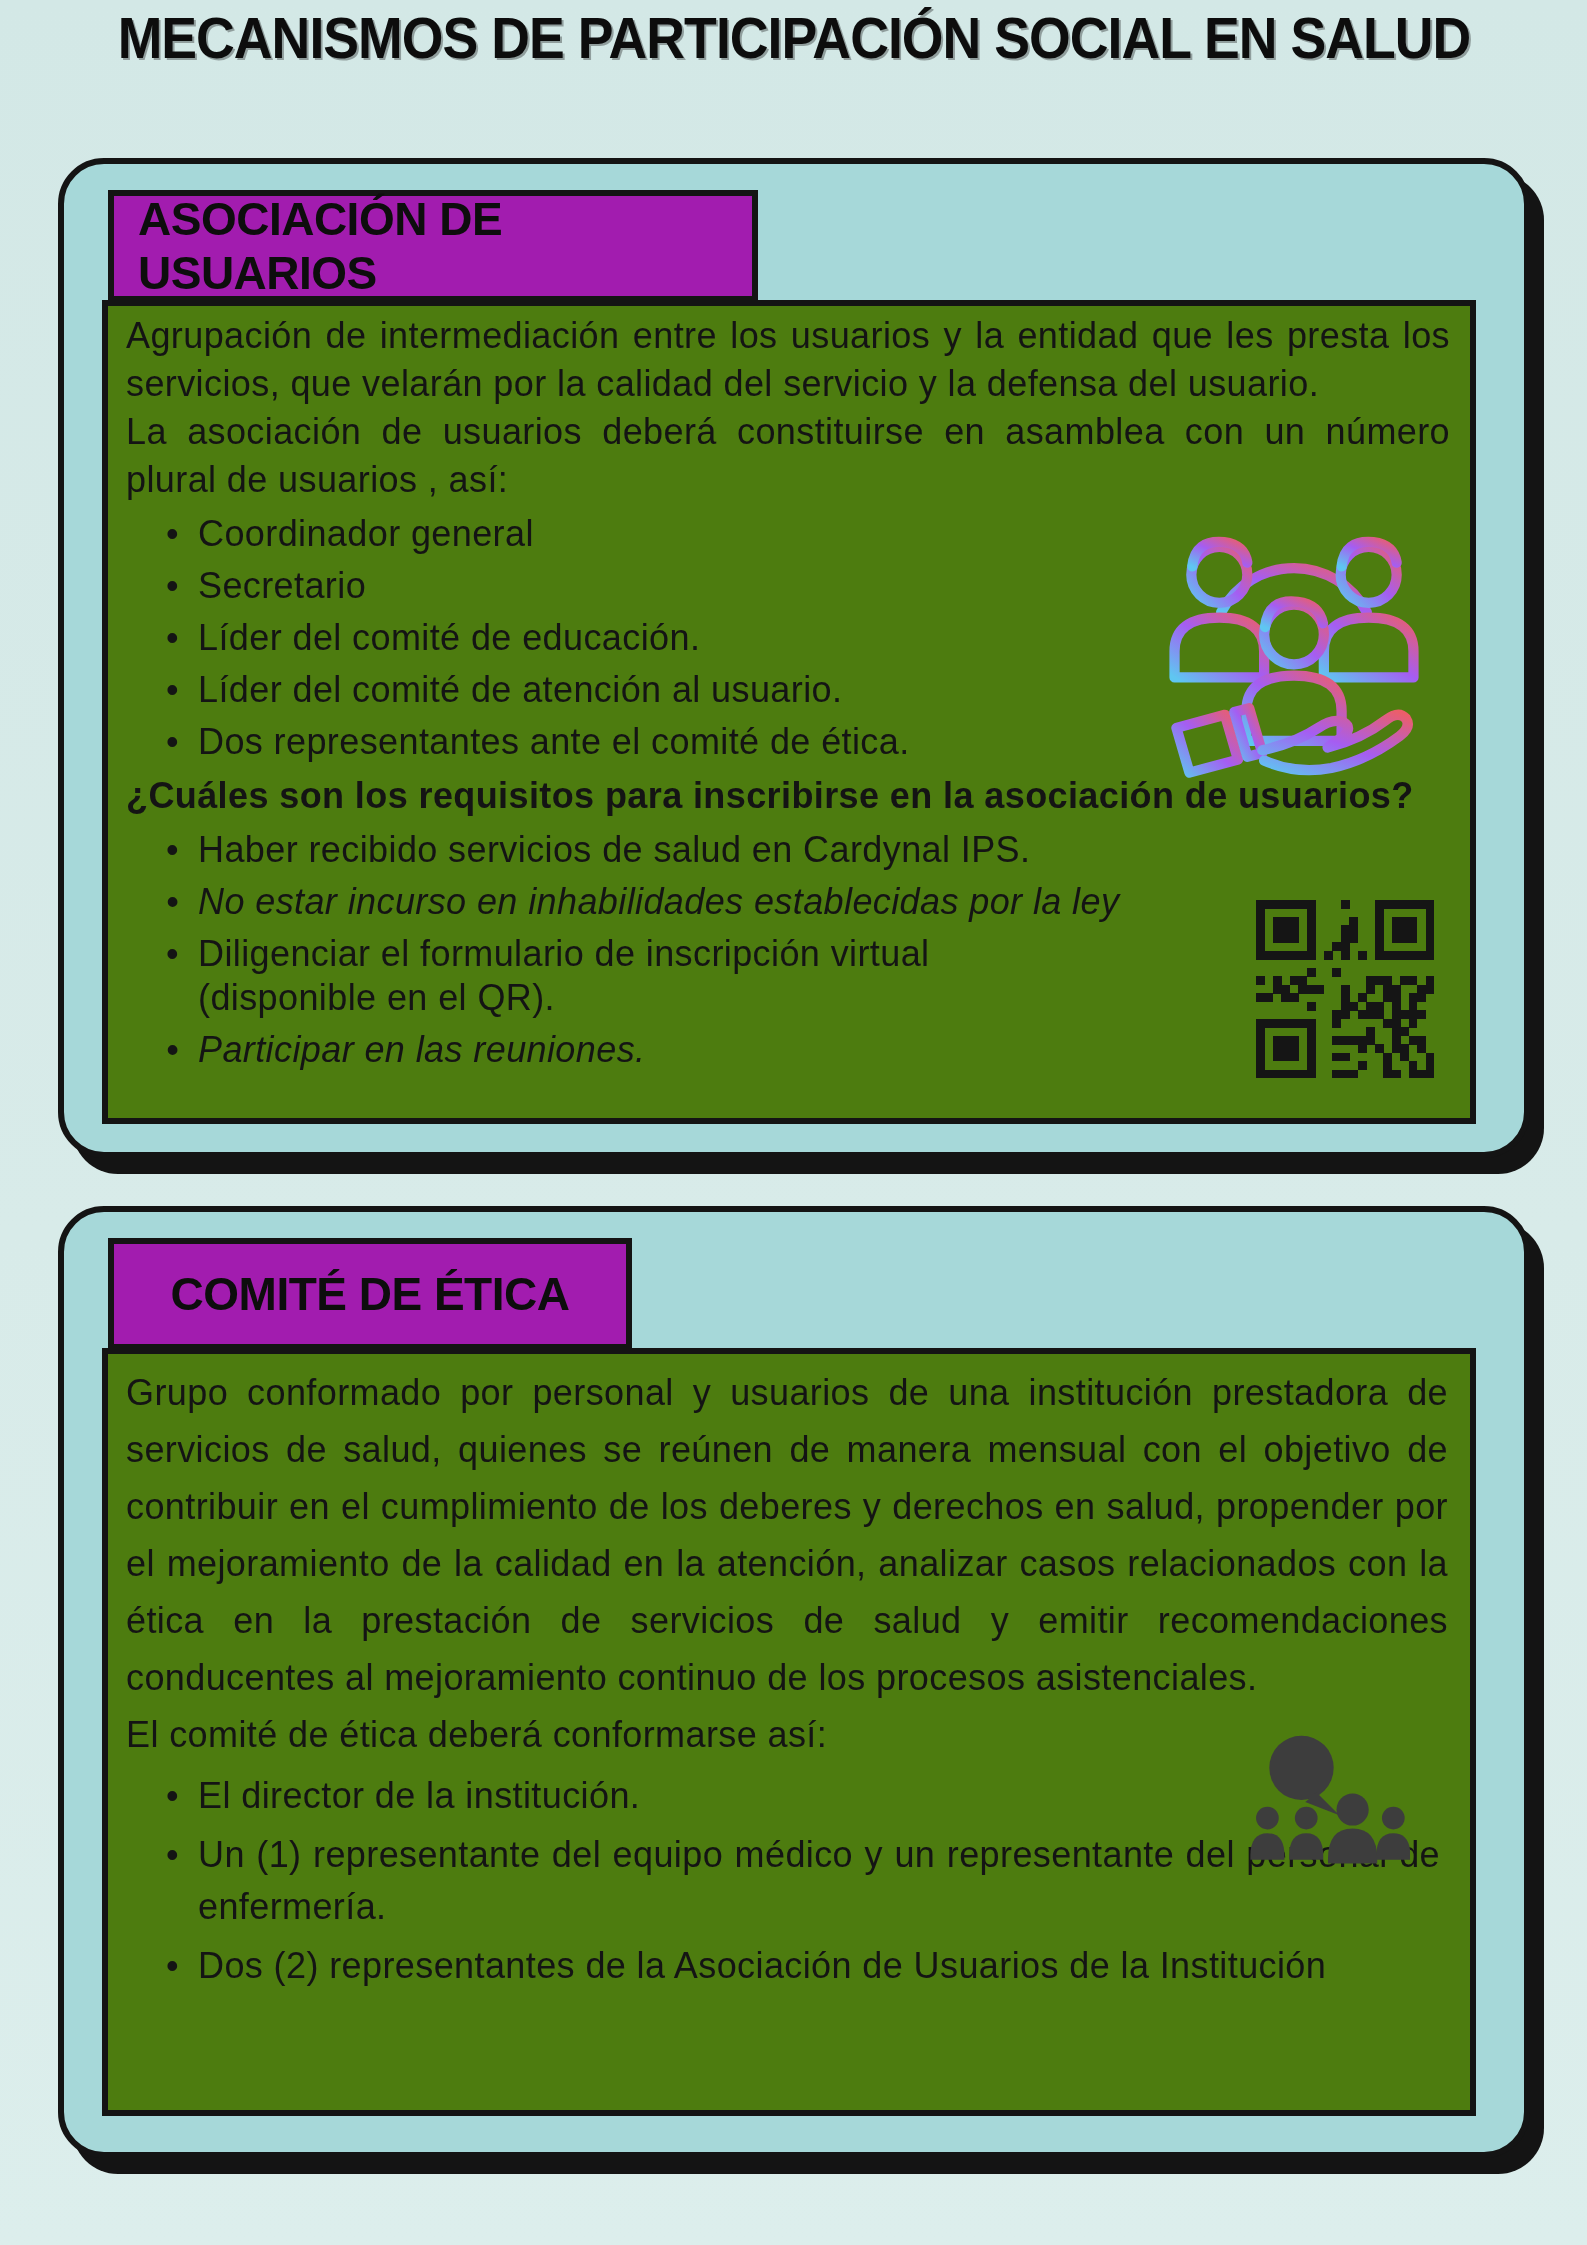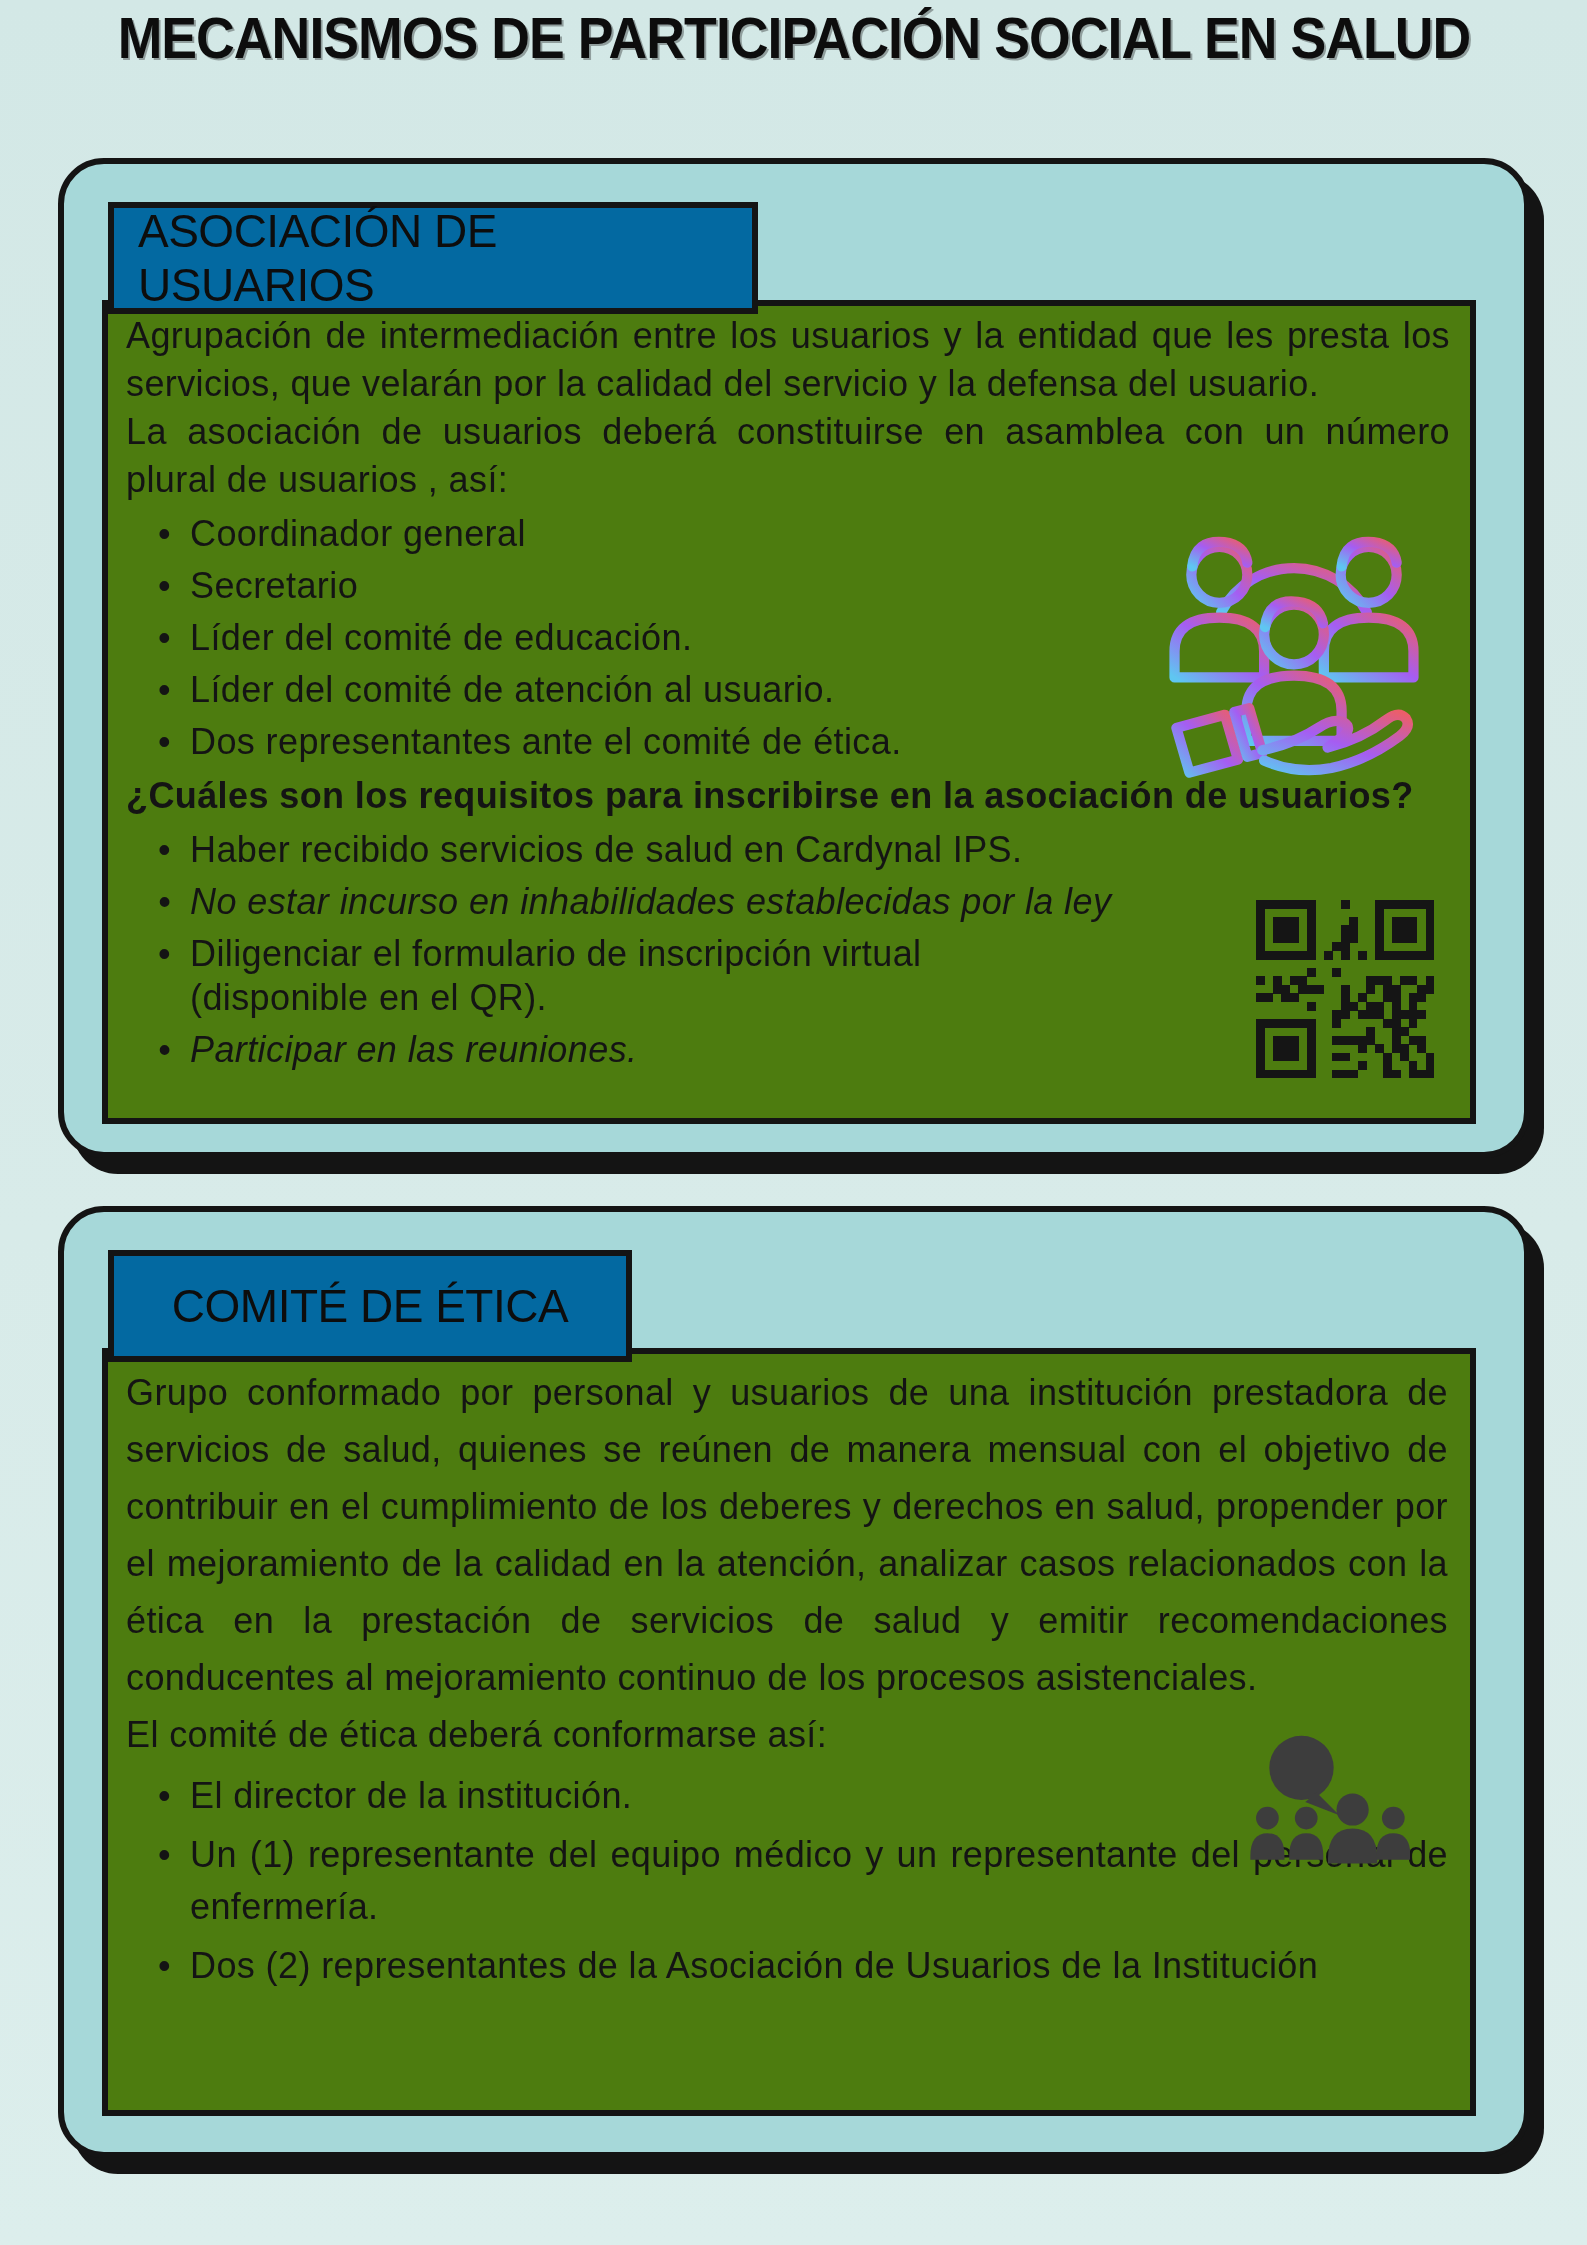--- a/index.html
+++ b/index.html
@@ -27,44 +27,43 @@
     position: absolute; left: 58px; width: 1472px;
     background: #a6d8d9;
     border: 6px solid #141414;
     border-radius: 46px;
     box-shadow: 14px 16px 0 #141414;
   }
   .card1 { top: 158px;  height: 1000px; }
   .card2 { top: 1206px; height: 952px;  }
   .badge {
     position: absolute; top: 26px; left: 44px; height: 112px;
-    background: #0369a1;
+    background: #a21caf;
     border: 6px solid #141414;
     display: flex; align-items: center; justify-content: center;
-    font-size: 46px; font-weight: normal; letter-spacing: -0.5px;
+    font-size: 46px; font-weight: bold; letter-spacing: -0.5px;
     color: #0d0d0d; z-index: 2;
     padding: 0 24px;
-    margin-top: 12px;
   }
   .badge1 { width: 650px; }
   .badge2 { width: 524px; }
   .panel {
     position: absolute; left: 38px; width: 1374px;
     background: #4d7c0f;
     border: 6px solid #141414;
     overflow: hidden;
     font-size: 36px; letter-spacing: 0.4px;
   }
   .panel1 { top: 136px; height: 824px; padding: 6px 20px 0 18px; }
   .panel2 { top: 136px; height: 768px; padding: 10px 22px 0 18px; }
   .para { text-align: justify; line-height: 48px; }
   .q { font-weight: bold; margin-top: 6px; }
   .desc { line-height: 57px; }
   .comp { line-height: 57px; text-align: left; }
-  .blist { list-style: none; margin: 6px 0 2px; padding-left: 64px; }
+  .blist { list-style: none; margin: 6px 8px 2px; padding-left: 64px; }
   .blist li { position: relative; line-height: 44px; margin: 8px 0; }
   .blist li::before { content: "\2022"; position: absolute; left: -32px; }
   .members { margin-top: 2px; }
   .members li { line-height: 52px; margin: 7px 0; text-align: justify; }
   .icon-people {
     position: absolute; right: 30px; top: 168px;
     width: 292px; height: 308px;
   }
   .qr {
     position: absolute; right: 36px; bottom: 40px;

